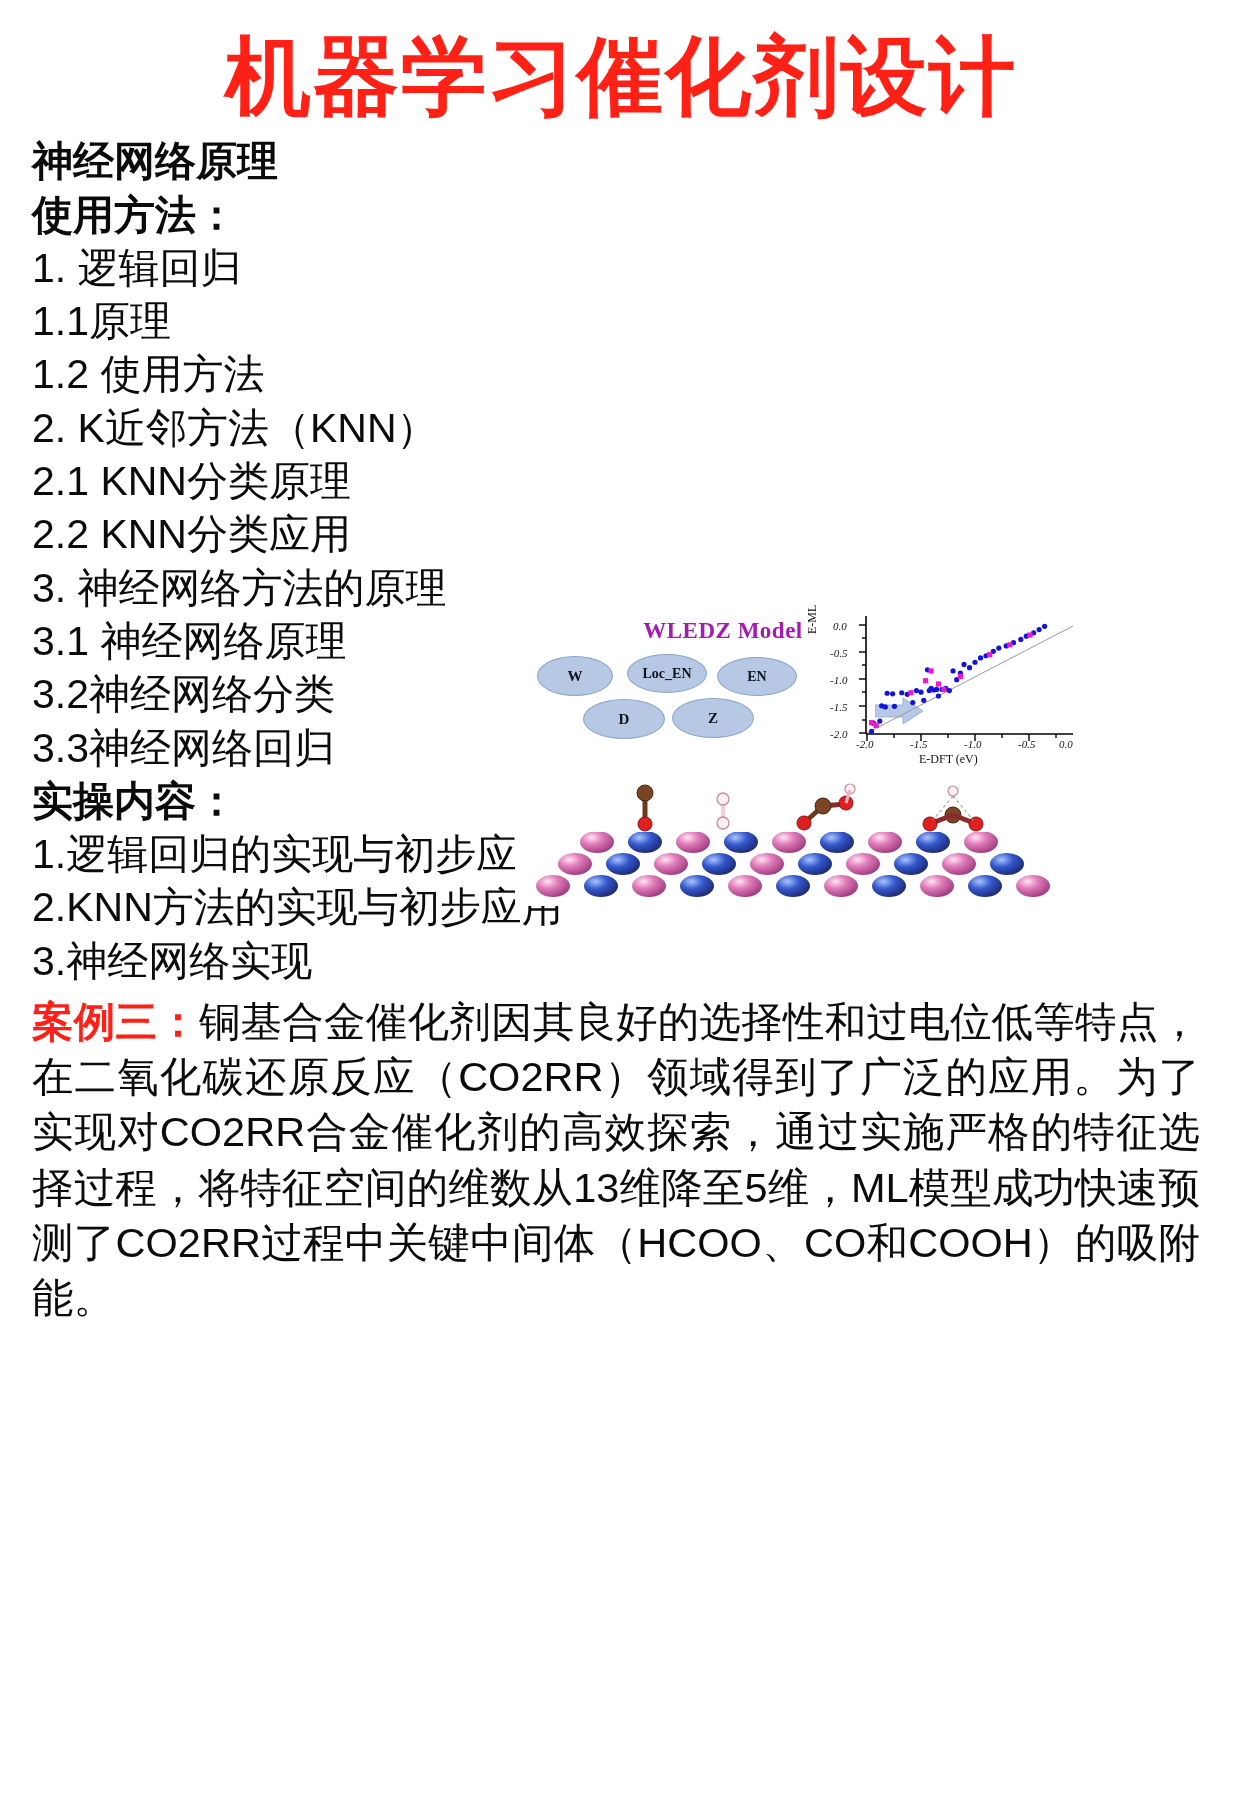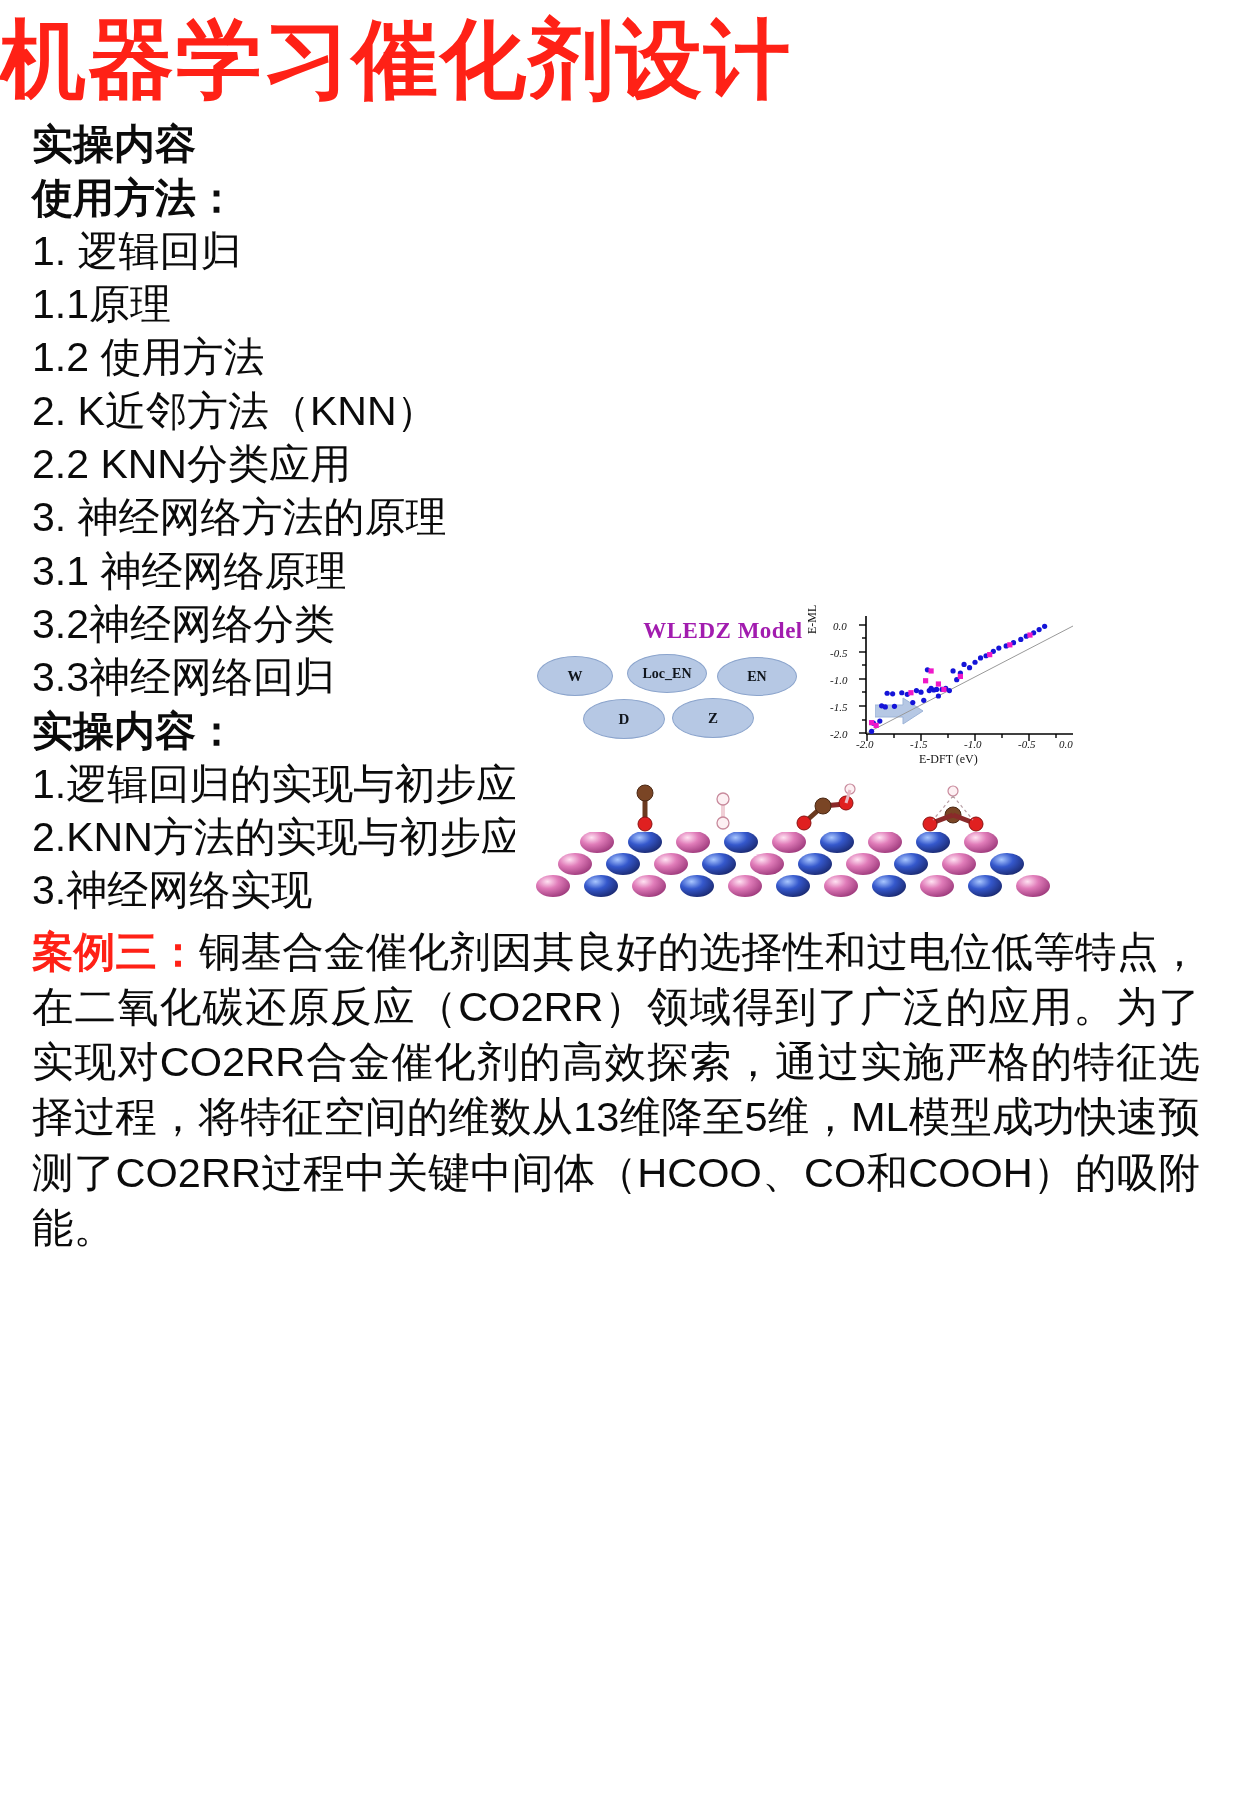--- a/index.html
+++ b/index.html
@@ -25,26 +25,27 @@
     position: relative;
   }
   .page {
     position: relative;
     width: 1242px;
     height: 1800px;
     box-sizing: border-box;
   }
   
   .title {
+    text-align: center;
     color: #ff2116;
     font-weight: bold;
     font-size: 86px;
     letter-spacing: 2px;
     line-height: 1.05;
-    padding-top: 14px;
+    padding-top: 31px;
     margin: 0 0 14px 0;
     white-space: nowrap;
   }
   
   .body-block {
     padding: 0 26px 0 32px;
     position: relative;
     z-index: 2;
   }
   .line {
@@ -156,28 +157,29 @@
 </style>
 </head>
 <body>
 
 <div class="page">
 
   <h1 class="title">机器学习催化剂设计</h1>
 
   <div class="body-block">
 
-    <p class="line bold">实操内容</p>
+    <p class="line bold">神经网络原理</p>
 
     <p class="line bold">使用方法：</p>
 
     <p class="line">1. 逻辑回归</p>
     <p class="line">1.1原理</p>
     <p class="line">1.2 使用方法</p>
     <p class="line">2. K近邻方法（KNN）</p>
+    <p class="line">2.1 KNN分类原理</p>
     <p class="line">2.2 KNN分类应用</p>
     <p class="line">3. 神经网络方法的原理</p>
     <p class="line">3.1 神经网络原理</p>
     <p class="line">3.2神经网络分类</p>
     <p class="line">3.3神经网络回归</p>
 
     <p class="line bold">实操内容：</p>
     <p class="line">1.逻辑回归的实现与初步应用</p>
     <p class="line">2.KNN方法的实现与初步应用</p>
     <p class="line">3.神经网络实现</p>

